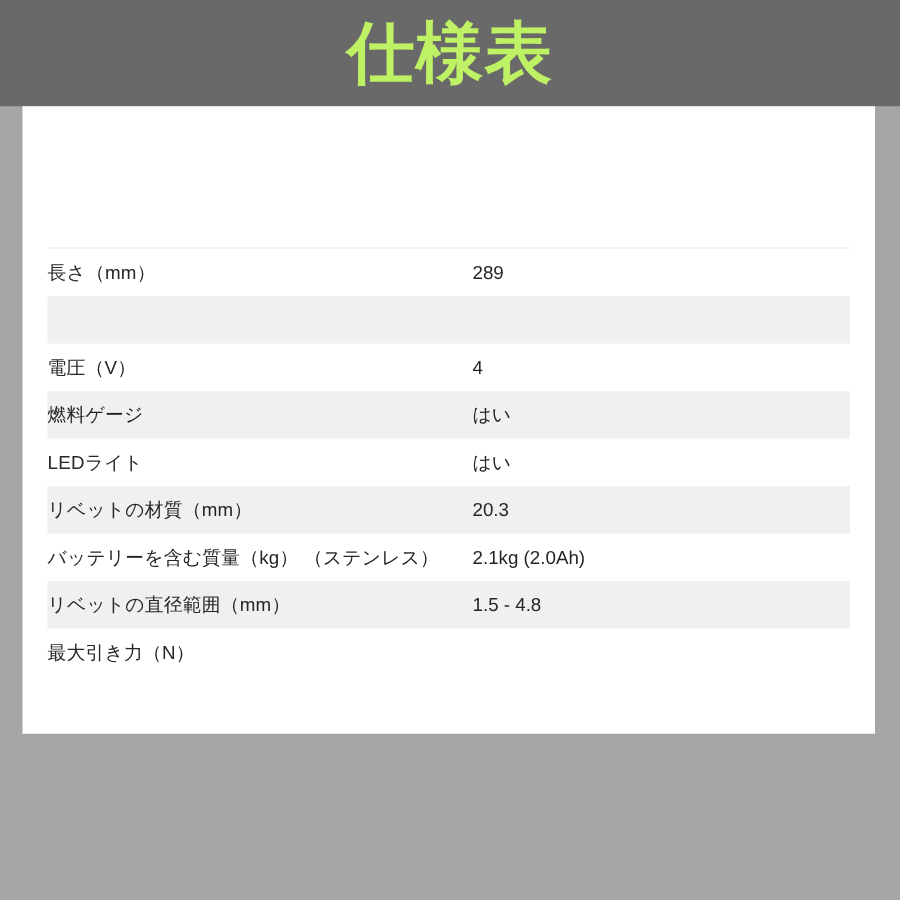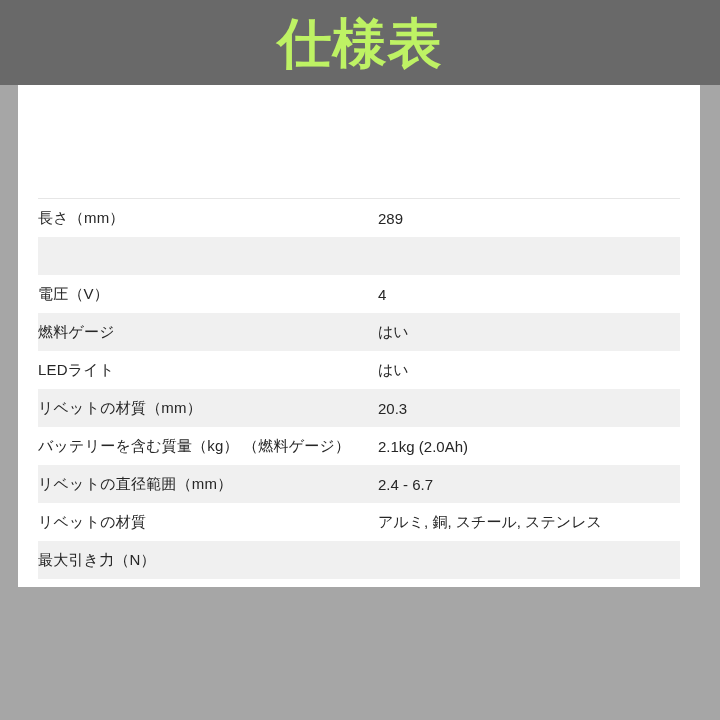--- a/index.html
+++ b/index.html
@@ -96,32 +96,28 @@
     <span class="spec-label">LEDライト</span>
     <span class="spec-value">はい</span>
   </div>
 
   <div class="spec-row">
     <span class="spec-label">リベットの材質（mm）</span>
     <span class="spec-value">20.3</span>
   </div>
 
   <div class="spec-row">
-    <span class="spec-label">バッテリーを含む質量（kg） （燃料ゲージ）</span>
+    <span class="spec-label">バッテリーを含む質量（kg） （ステンレス）</span>
     <span class="spec-value">2.1kg (2.0Ah)</span>
   </div>
 
   <div class="spec-row">
     <span class="spec-label">リベットの直径範囲（mm）</span>
-    <span class="spec-value">2.4 - 6.7</span>
+    <span class="spec-value">1.5 - 4.8</span>
   </div>
 
-  <div class="spec-row">
-    <span class="spec-label">リベットの材質</span>
-    <span class="spec-value">アルミ, 銅, スチール, ステンレス</span>
-  </div>
 
 
   <div class="spec-row">
     <span class="spec-label">最大引き力（N）</span>
   </div>
 </div>
 </main>
 
 </body></html>

